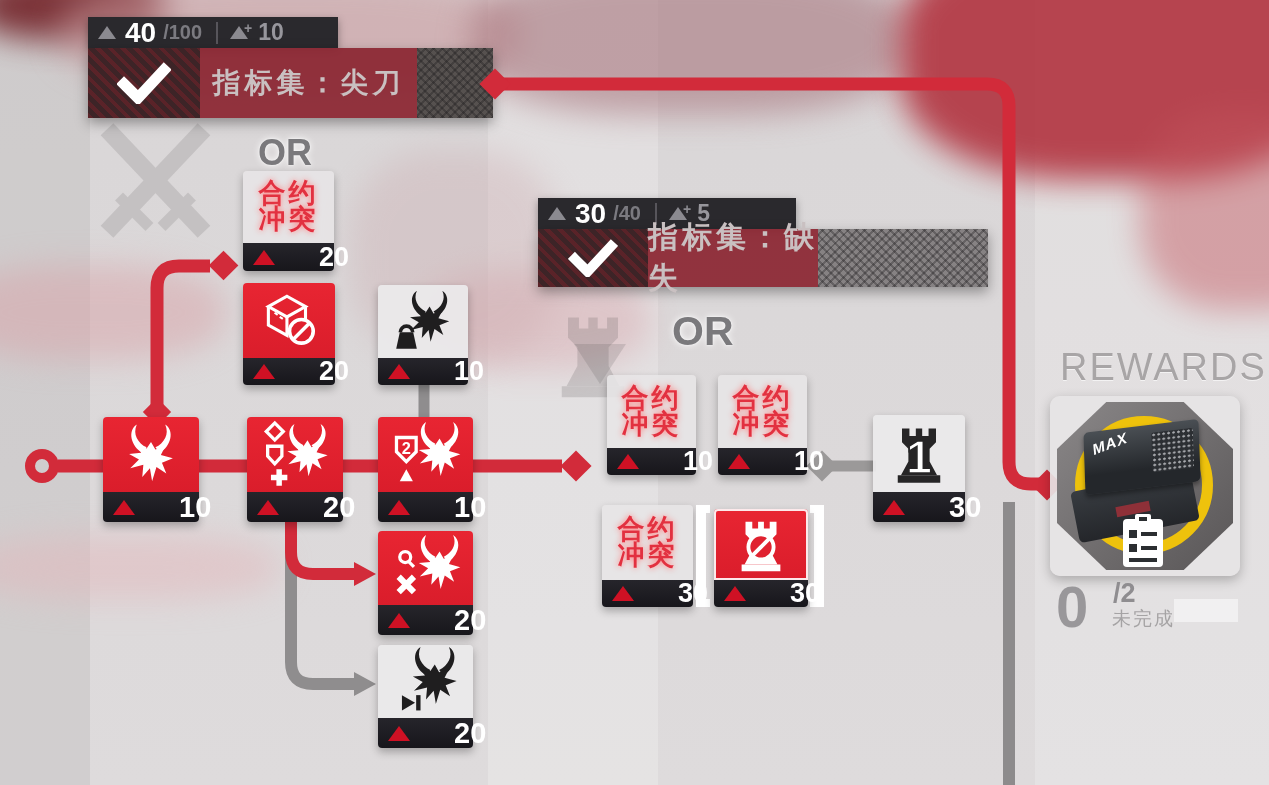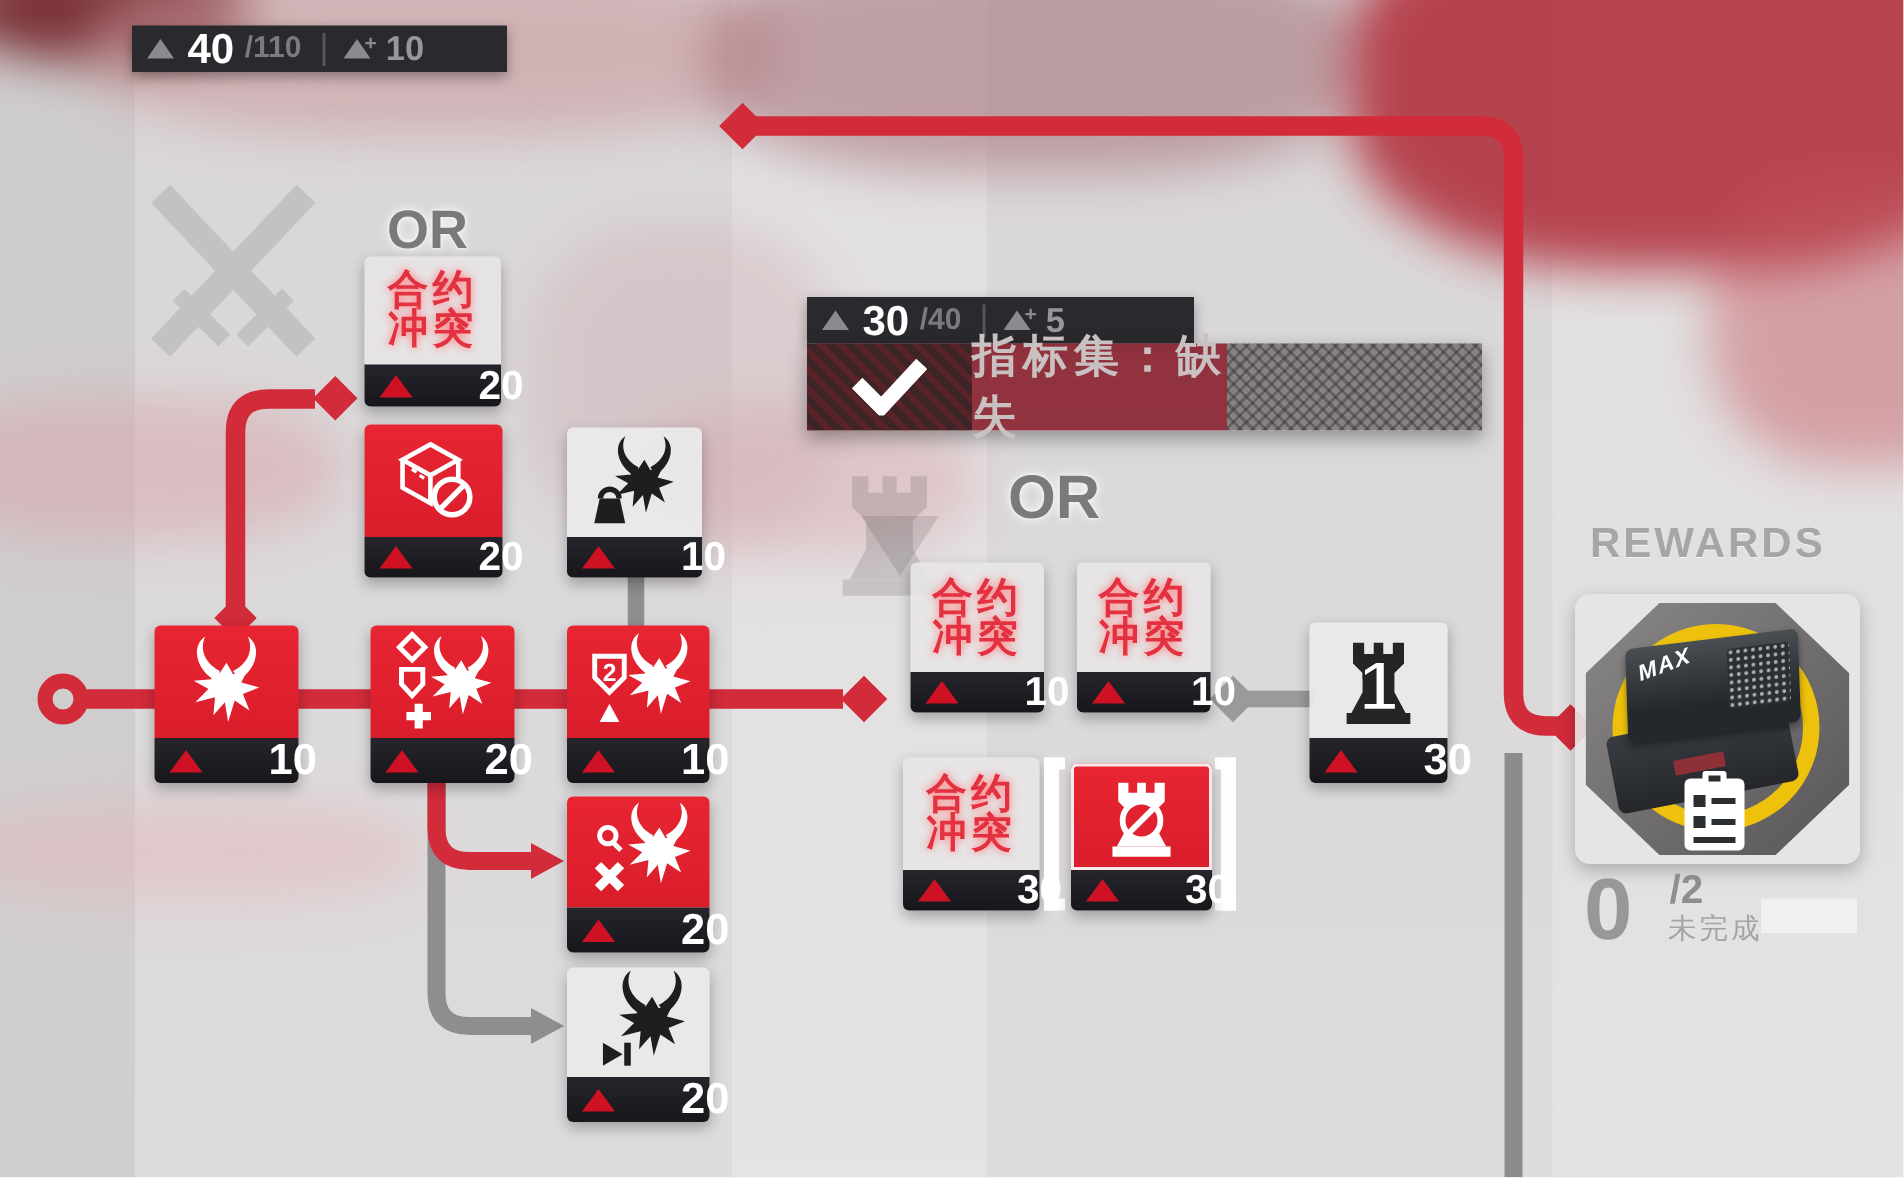--- a/index.html
+++ b/index.html
@@ -47,21 +47,21 @@
   .bar .tri{width:0;height:0;border-left:11px solid transparent;border-right:11px solid transparent;
     border-bottom:15px solid #cf1124;}
   .bar .val{color:#fff;font-weight:bold;font-size:29px;line-height:1;}
   .contract-text{color:#e23140;font-weight:bold;font-size:27px;line-height:.95;letter-spacing:3px;
     text-shadow:0 0 6px rgba(255,110,110,.95),0 0 2px rgba(255,230,230,.9);}
   
   .bracket{position:absolute;width:14px;height:102px;box-sizing:border-box;}
   .bracket.l{border-left:10px solid #fff;border-top:8px solid #fff;border-bottom:8px solid #fff;}
   .bracket.r{border-right:10px solid #fff;border-top:8px solid #fff;border-bottom:8px solid #fff;}
   
-  .rewards-title{position:absolute;color:#a8a5a6;font-weight:700;font-size:28px;letter-spacing:2px;
+  .rewards-title{position:absolute;color:#a8a5a6;font-weight:400;font-size:38px;letter-spacing:2px;
     text-shadow:0 1px 0 rgba(255,255,255,.6);}
   .reward-panel{position:absolute;background:rgba(230,228,229,.92);border-radius:10px;
     box-shadow:0 4px 12px rgba(0,0,0,.25);}
   .octa{position:absolute;left:7px;top:6px;width:176px;height:168px;
     background:linear-gradient(135deg,#8a8788,#6f6c6d 55%,#595657);
     clip-path:polygon(28% 0,72% 0,100% 28%,100% 72%,72% 100%,28% 100%,0 72%,0 28%);}
   .ring{position:absolute;left:25px;top:20px;width:138px;height:138px;border-radius:50%;
     border:11px solid #eec20c;box-sizing:border-box;}
   .itembox{position:absolute;border-radius:5px;}
   .box-top{left:34px;top:30px;width:116px;height:62px;transform:rotate(-7deg) skewX(-5deg);
@@ -149,25 +149,34 @@
     <rect x="213" y="255" width="21" height="21" transform="rotate(45 223.5 265.5)" fill="#d22b3a"></rect>
     <path d="M291 520 V 552 Q291 574 313 574 H 356" stroke="#d22b3a" stroke-width="12"></path>
     <polygon points="354,562 376,574 354,586" fill="#d22b3a"></polygon>
     <path d="M500 84 H 987 Q1009 84 1009 106 V 462 Q1009 484 1031 484 H 1040" stroke="#d22b3a" stroke-width="13"></path>
     <rect x="1036" y="474" width="22" height="22" transform="rotate(45 1047 485)" fill="#d22b3a"></rect>
   </svg>
 
   <div class="statbar" style="left:88px;top:17px;width:250px;height:31px;">
     <span class="tri-gray"></span>
     <span class="cur">40</span>
-    <span class="max">/110</span>
+    <span class="max">/100</span>
     <span class="sep"></span>
     <span class="tri-gray" style="margin-right:0;"></span>
     <span class="plus">+</span>
     <span class="bonus">10</span>
+  </div>
+  <div class="banner" style="left:88px;top:48px;width:405px;height:70px;">
+    <div class="seg-check" style="width:112px;">
+      <svg width="54" height="42" viewBox="0 0 54 42">
+        <polyline points="7,22 21,36 47,8" stroke="#fff" stroke-width="11" fill="none" stroke-linecap="square"></polyline>
+      </svg>
+    </div>
+    <div class="seg-label" style="flex:1;font-size:28px;">指标集：尖刀</div>
+    <div class="seg-hatch hatch" style="width:76px;"></div>
   </div>
   <div class="diamond" style="left:484px;top:73px;width:22px;height:22px;"></div>
 
   <div class="statbar" style="left:538px;top:198px;width:258px;height:31px;">
     <span class="tri-gray"></span>
     <span class="cur">30</span>
     <span class="max">/40</span>
     <span class="sep"></span>
     <span class="tri-gray" style="margin-right:0;"></span>
     <span class="plus">+</span>

